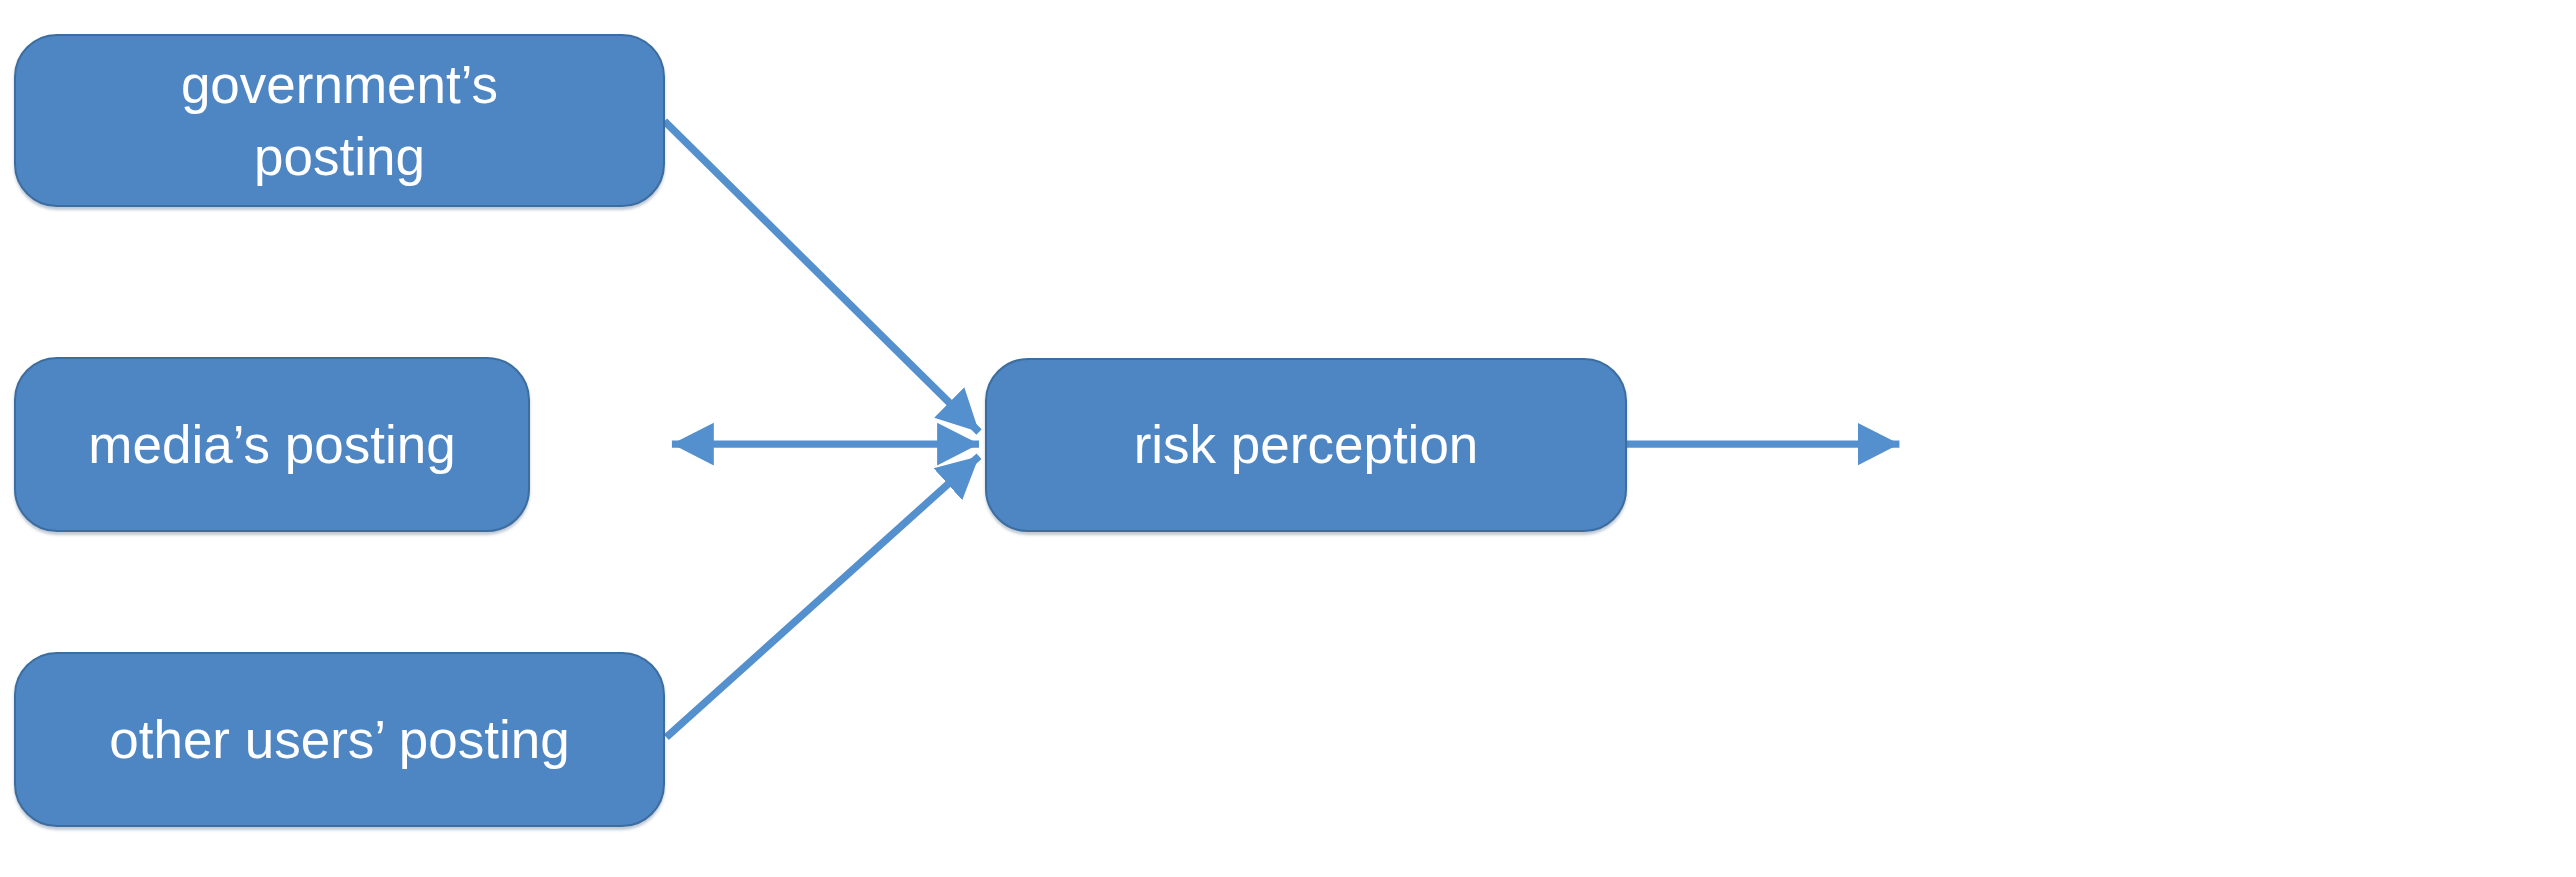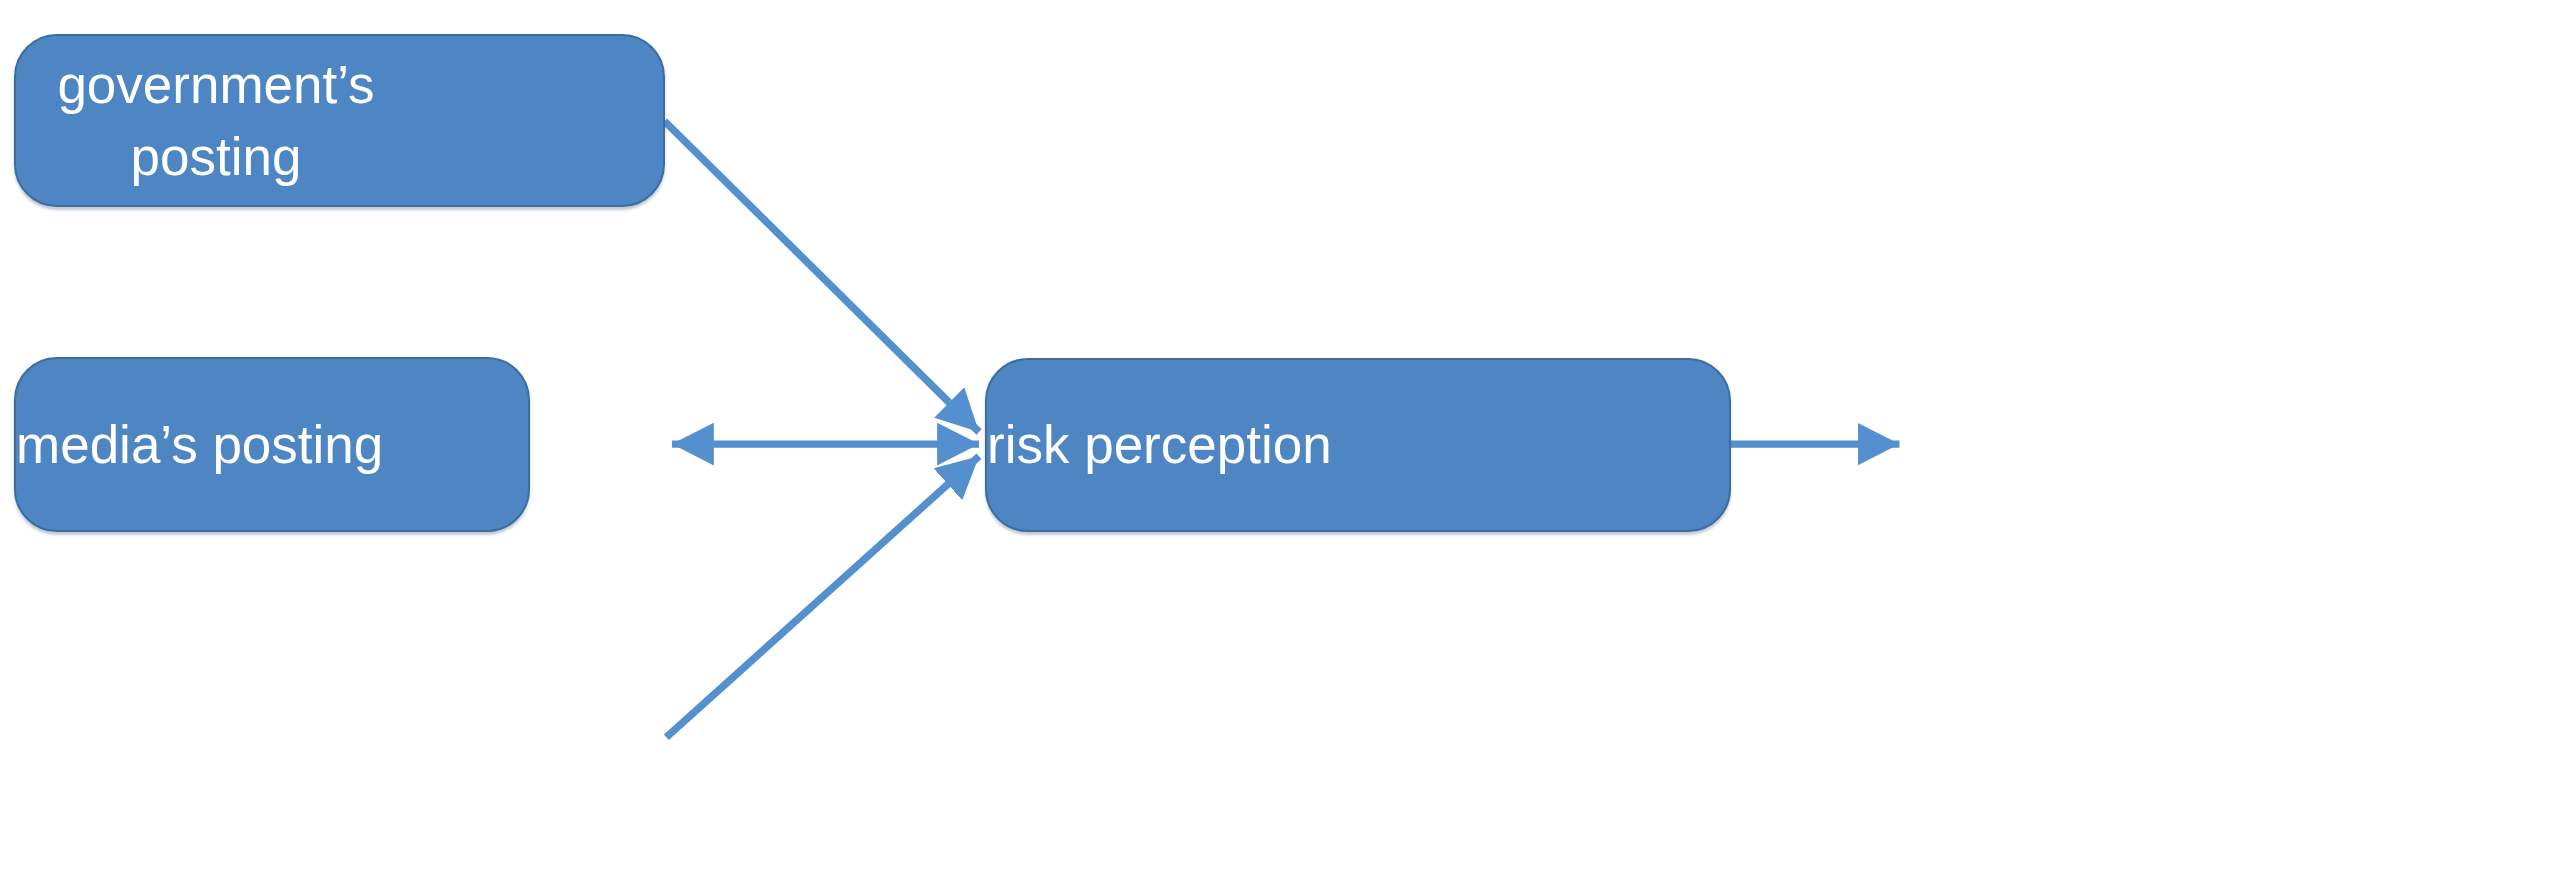--- a/index.html
+++ b/index.html
@@ -38,32 +38,33 @@
   }
   .arrowhead-shape { fill: var(--arrow); }
   .node {
     position: absolute;
     background: var(--node-fill);
     border: 2.8px solid var(--node-border);
     border-radius: 43px;
     box-shadow: 0 2.8px 2.8px rgba(45, 75, 115, 0.30);
     display: flex;
     align-items: center;
+    justify-content: center;
     text-align: center;
   }
   .node .label {
     color: var(--label-text);
     font-size: 53px;
     line-height: 1.35;
     font-weight: 400;
   }
   .node--gov    { left: 14px;   top: 34px;  width: 651px; height: 173px; }
   .node--media  { left: 14px;   top: 357px; width: 516px; height: 175px; }
   .node--other  { left: 14px;   top: 652px; width: 651px; height: 175px; }
-  .node--risk   { left: 985px; top: 358px; width: 746px; height: 174px; }
+  .node--risk   { left: 985px; top: 358px; width: 642px; height: 174px; }
   .node--public { left: 1905px; top: 360px; width: 648px; height: 171px; }
   
   .node--gov .label { max-width: 400px; }
 </style>
 </head>
 <body>
 
 <div class="canvas">
 
   <svg class="edges-layer" viewBox="0 0 2768 943" xmlns="http://www.w3.org/2000/svg">
@@ -83,20 +84,23 @@
   </svg>
 
   <div class="node node--gov">
     <div class="label">government’s posting</div>
   </div>
 
   <div class="node node--media">
     <div class="label">media’s posting</div>
   </div>
 
+  <div class="node node--other">
+    <div class="label">other users’ posting</div>
+  </div>
 
   <div class="node node--risk">
     <div class="label">risk perception</div>
   </div>
 
 
 </div>
 
 
 </body></html>

